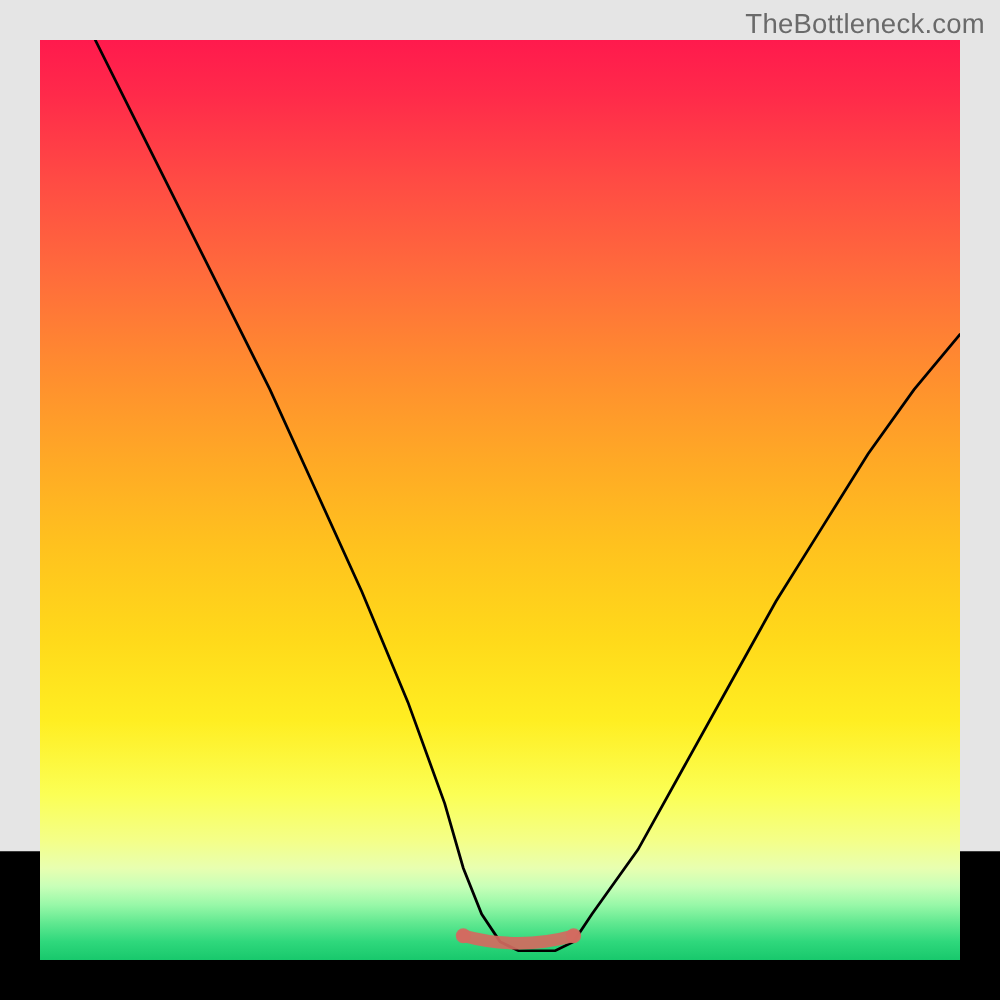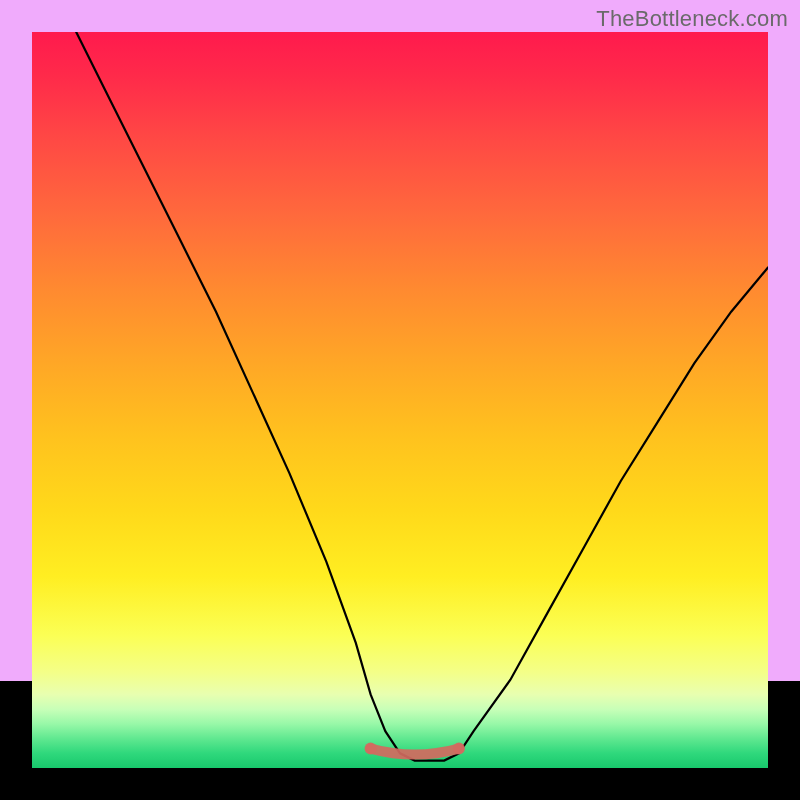--- a/index.html
+++ b/index.html
@@ -8,21 +8,21 @@
     width: 800px;
     height: 800px;
     background: #000;
     overflow: hidden;
     font-family: Arial, Helvetica, sans-serif;
   }
   .frame {
     position: relative;
     width: 800px;
     height: 681px;
-    background: #f0abfc;
+    background: #e5e5e5;
   }
   .plot-area {
     position: absolute;
     left: 32px;
     top: 32px;
     width: 736px;
     height: 736px;
     overflow: hidden;
   }
   .gradient {

